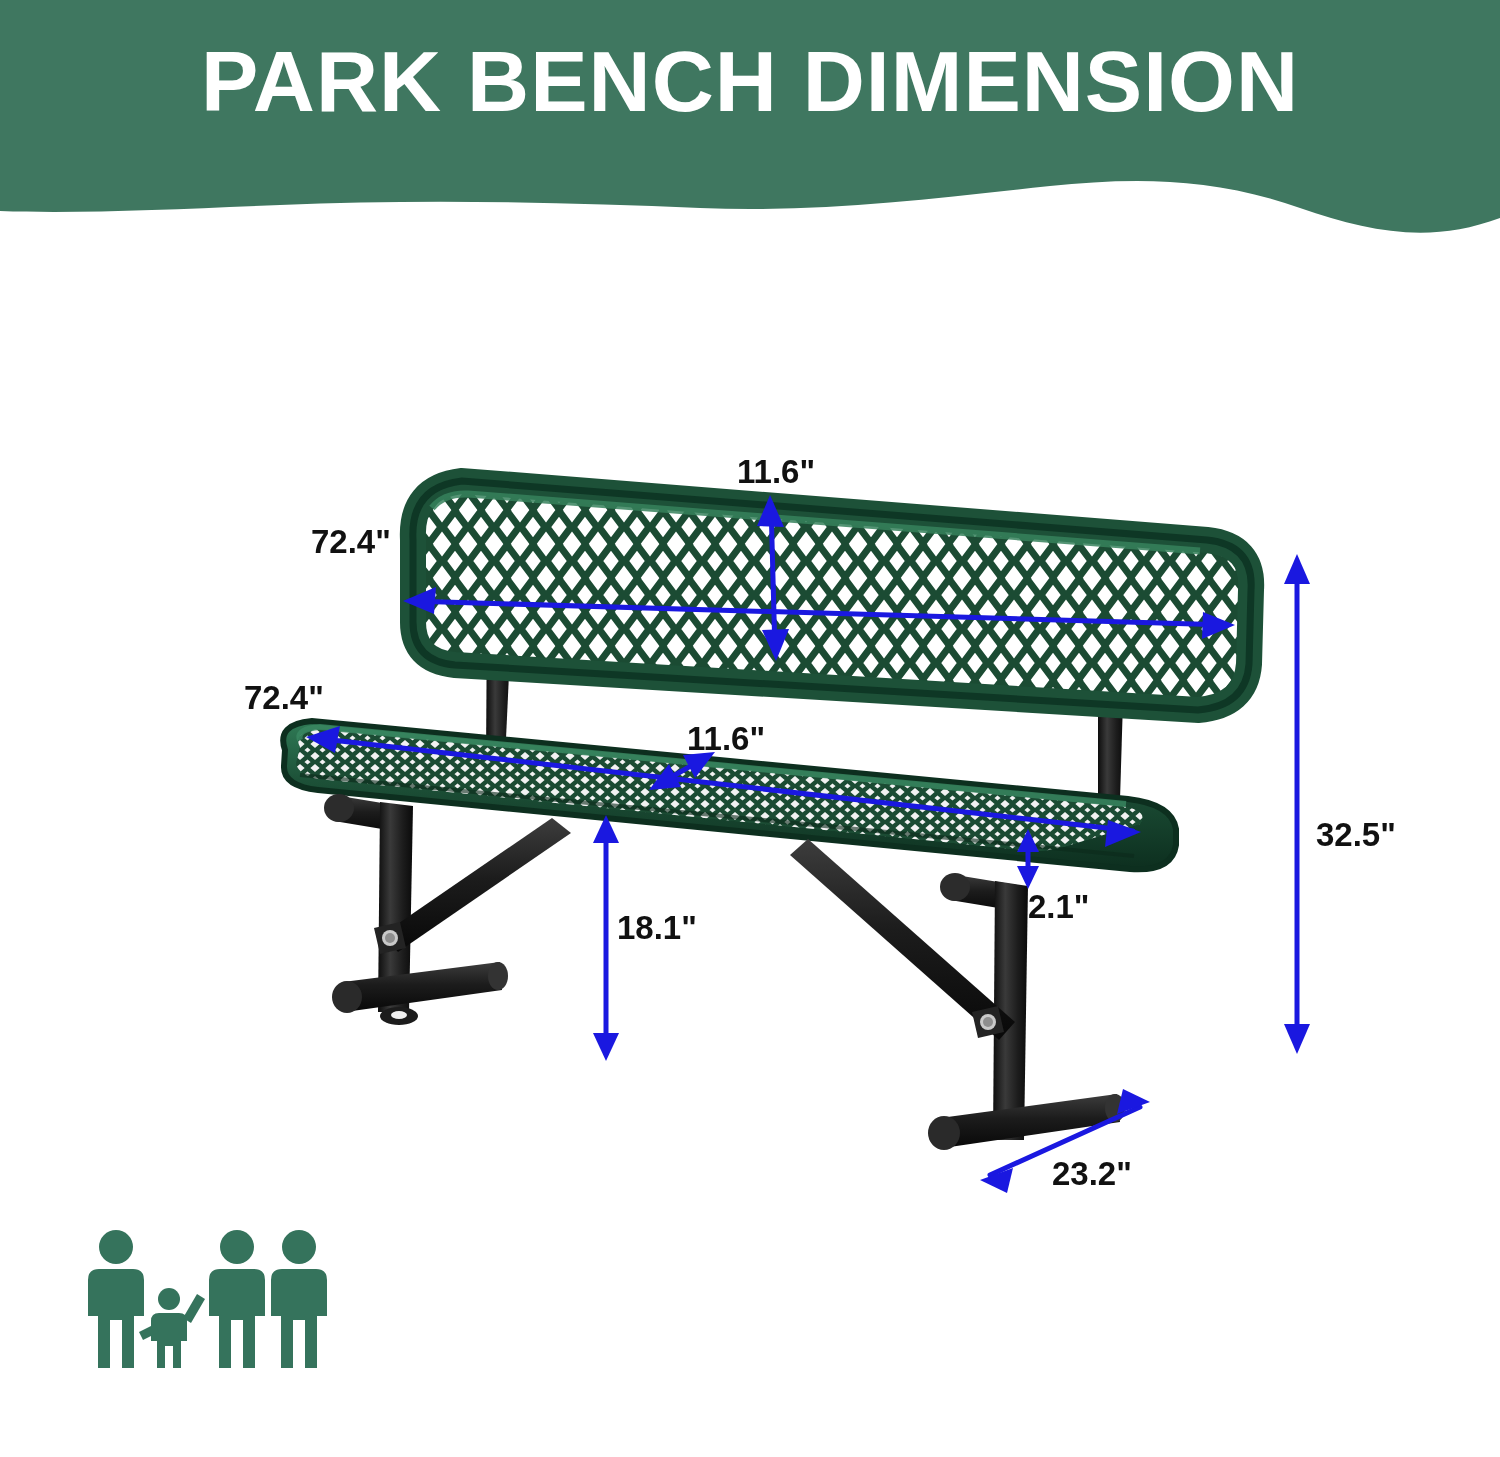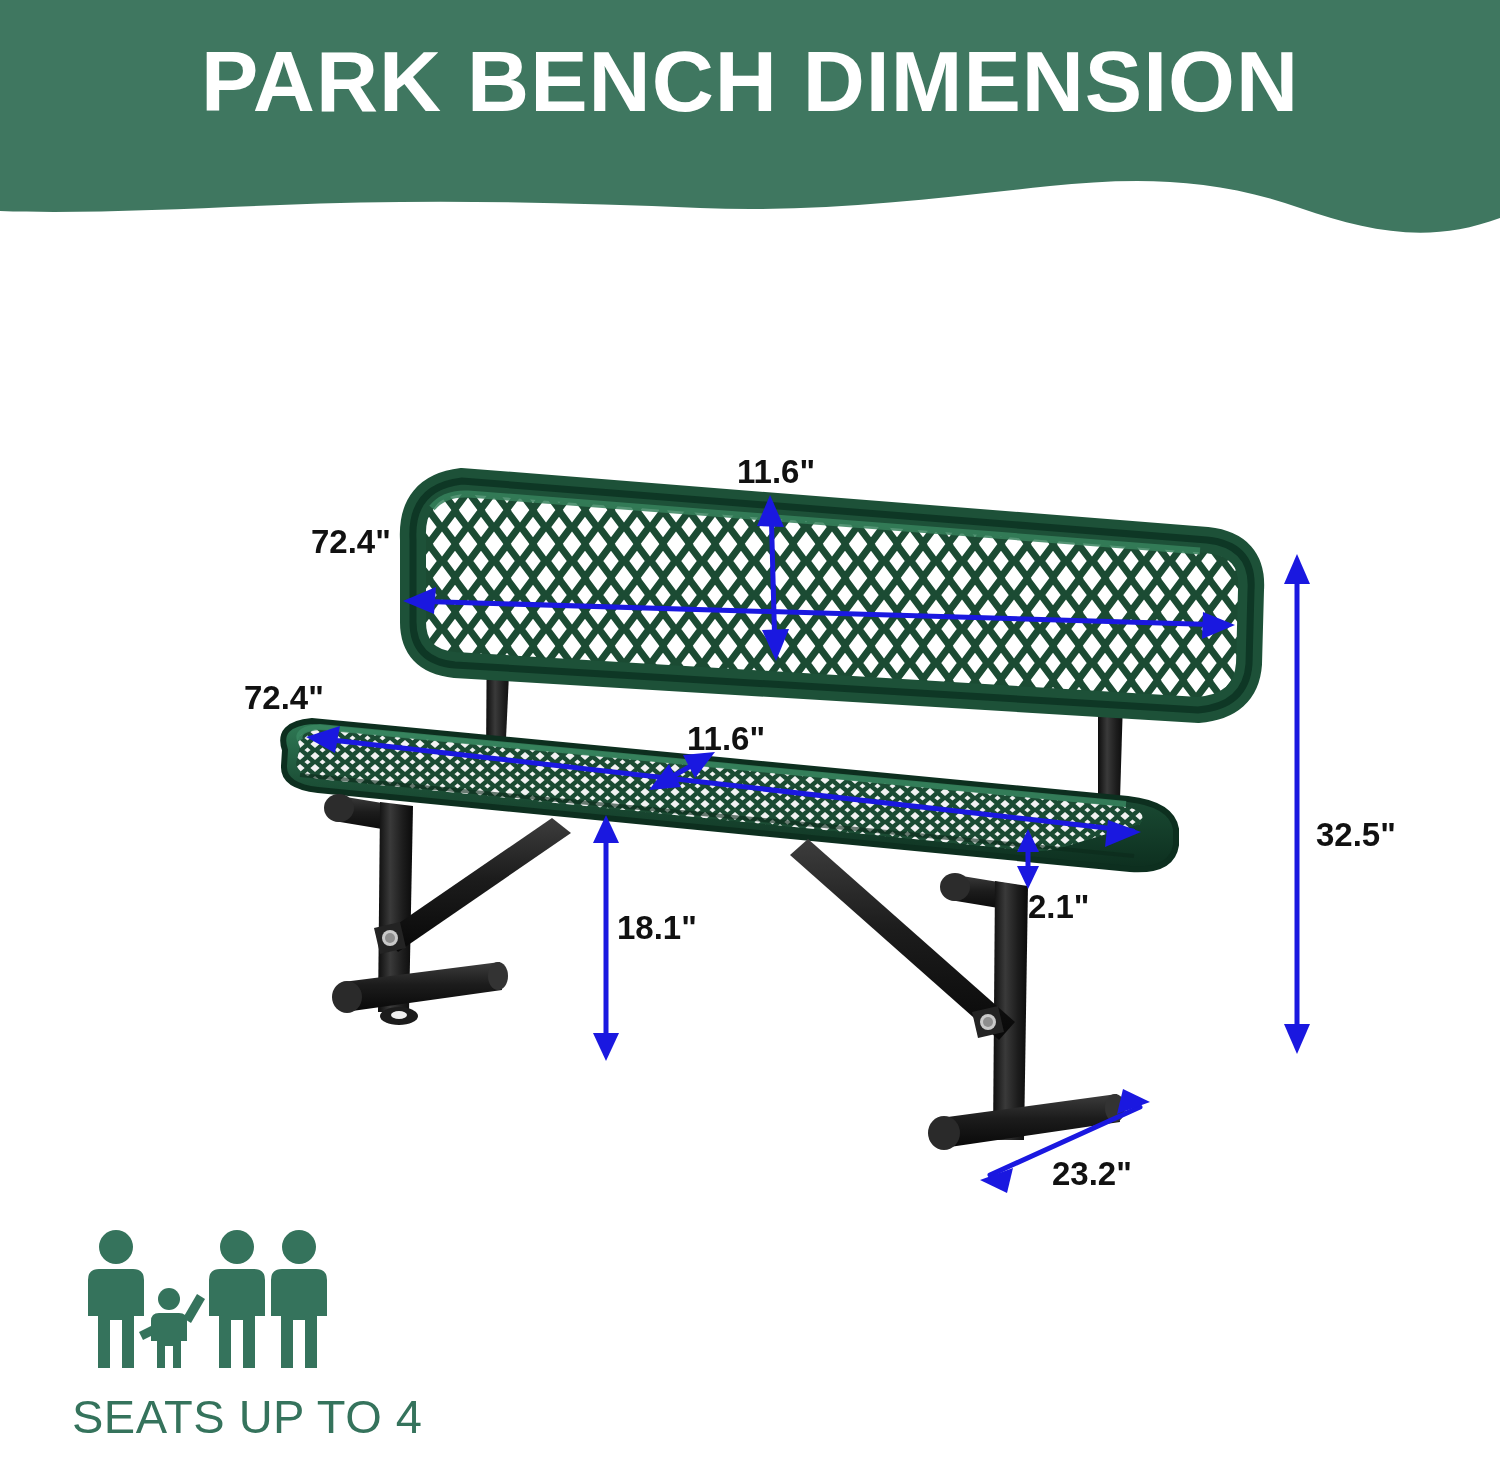--- a/index.html
+++ b/index.html
@@ -289,15 +289,14 @@
         <path d="M145,41 L179,41 Q190,41 190,52 L190,88 L180,88 L180,140 L168,140 L168,92 L156,92 L156,140 L144,140 L144,88 L134,88 L134,52 Q134,41 145,41 Z"></path>
       </g>
 
       <g fill="#35735c">
         <circle cx="224" cy="19" r="17"></circle>
         <path d="M207,41 L241,41 Q252,41 252,52 L252,88 L242,88 L242,140 L230,140 L230,92 L218,92 L218,140 L206,140 L206,88 L196,88 L196,52 Q196,41 207,41 Z"></path>
       </g>
     </svg>
   </div>
 
-  <div class="seats-caption">SEATS UP TO 4</div>
 
 </div>
 
 </body></html>

